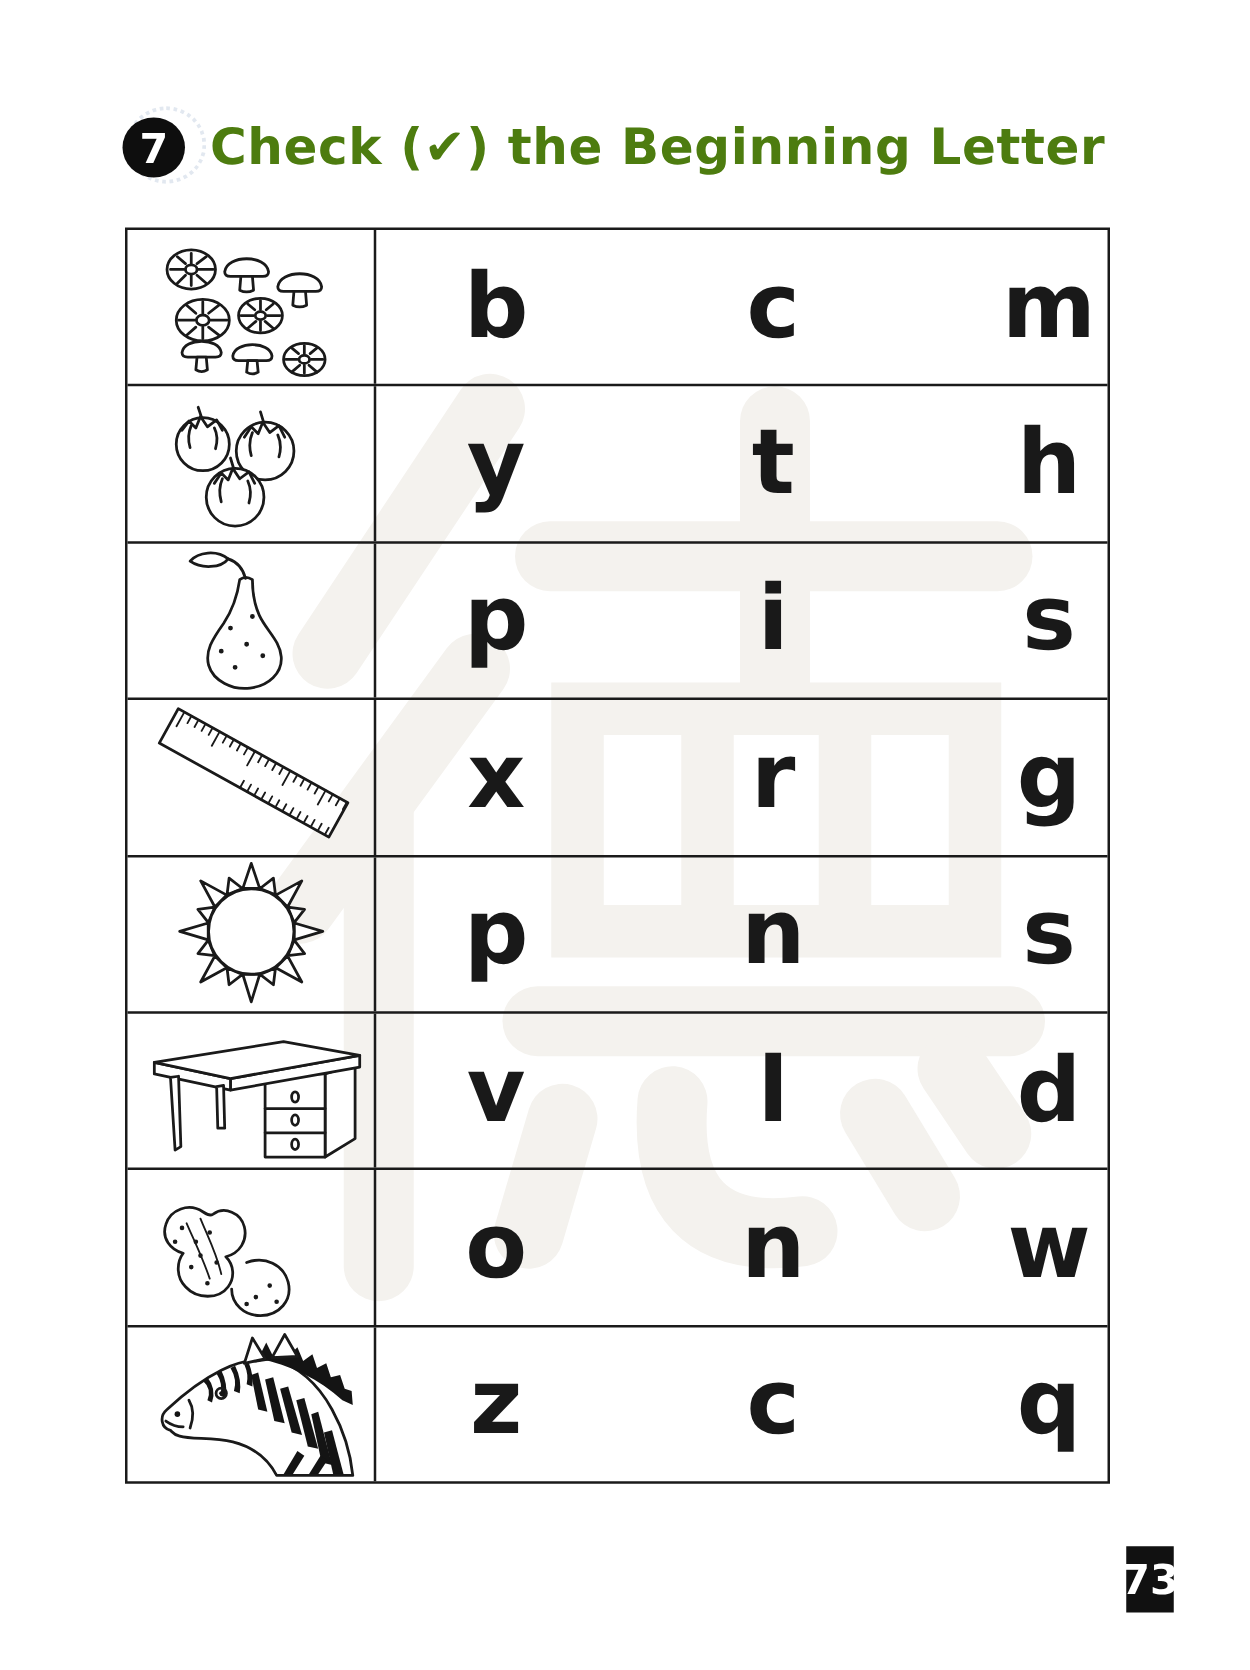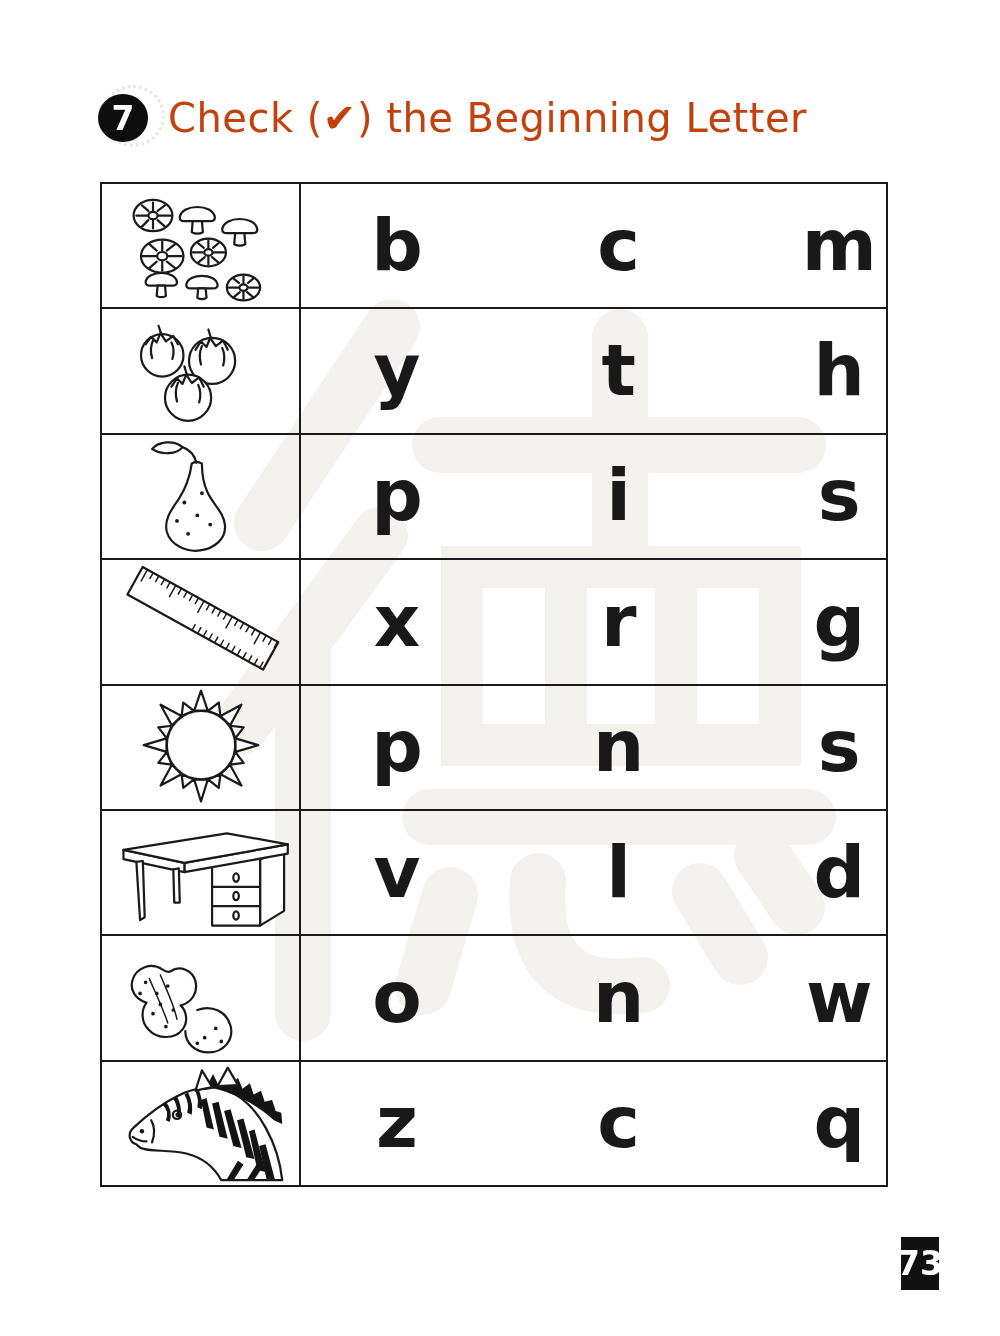--- a/index.html
+++ b/index.html
@@ -23,21 +23,21 @@
     width:50px;height:48px;border-radius:50%;
     background:#0e0e0e;color:#ffffff;
     display:flex;align-items:center;justify-content:center;
     font-size:33px;font-weight:700;
   }
   .badge-halo{
     position:absolute;width:58px;height:56px;border-radius:50%;
     border:3px dotted #e2e8f0;top:-9px;left:3px;z-index:-1;
   }
   .title{
-    font-size:40px;font-weight:400;letter-spacing:0.5px;color:#c2410c;
+    font-size:40px;font-weight:700;letter-spacing:0.5px;color:#4d7c0f;
     white-space:nowrap;
   }
   .worksheet-table{
     position:absolute;left:100px;top:182px;width:788px;height:1005px;
     border:2.5px solid #1a1a1a;
     display:flex;flex-direction:column;
     z-index:1;box-sizing:border-box;
   }
   .row{flex:1;display:flex;border-top:2px solid #1a1a1a;min-height:0;}
   .row:first-child{border-top:none;}

